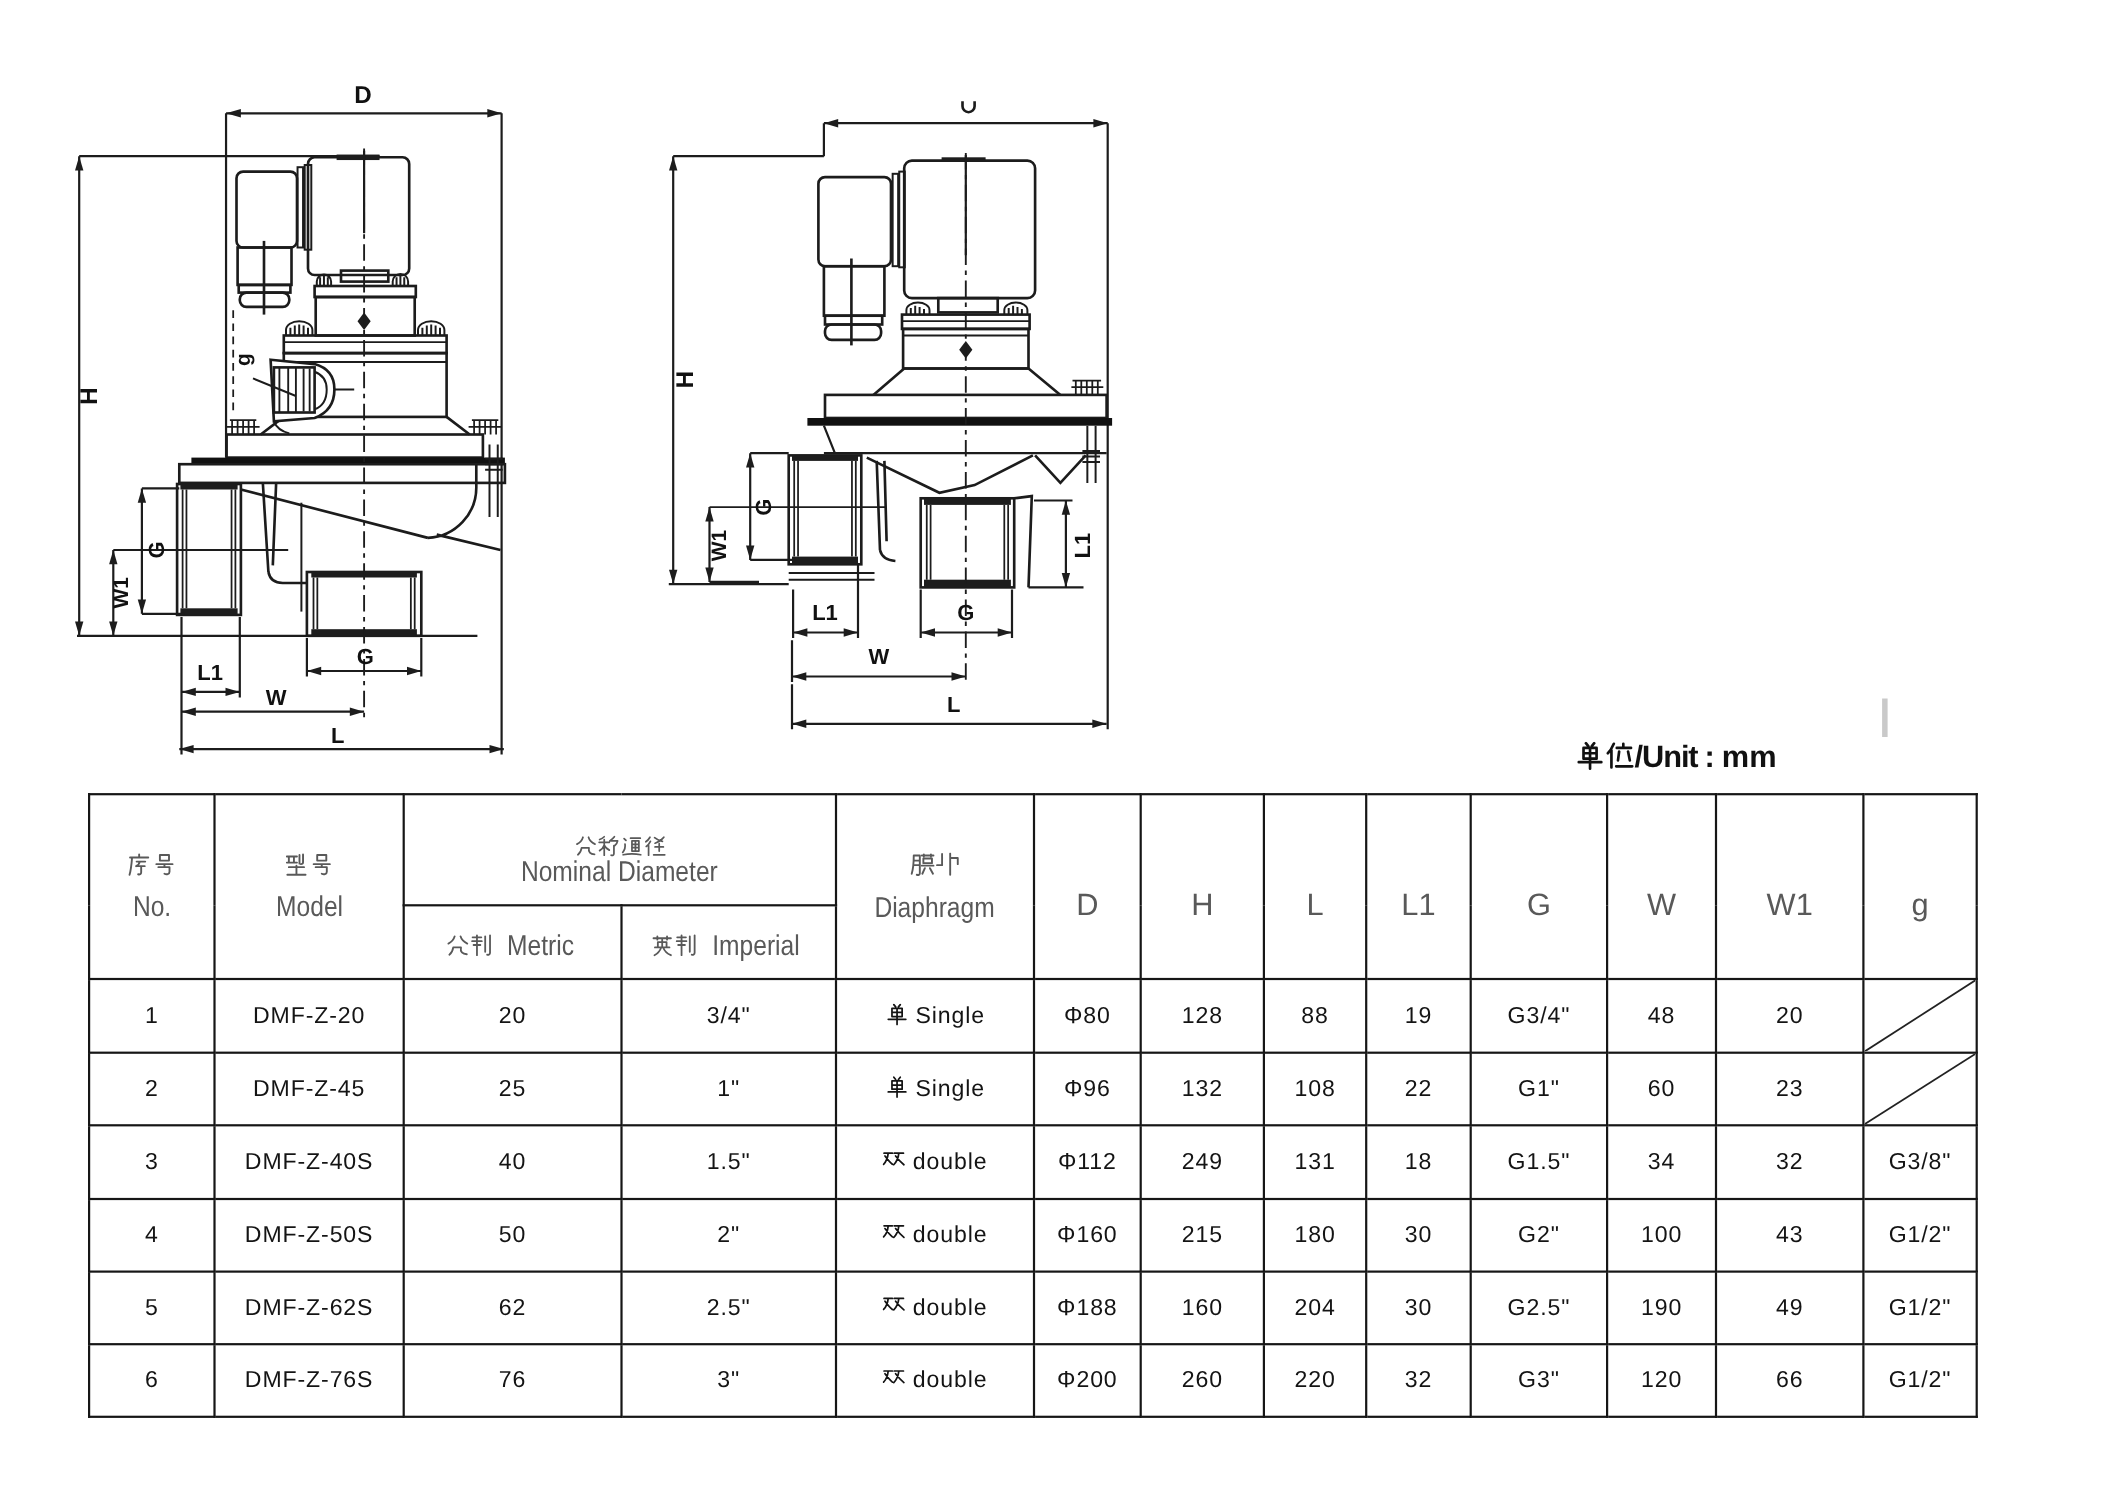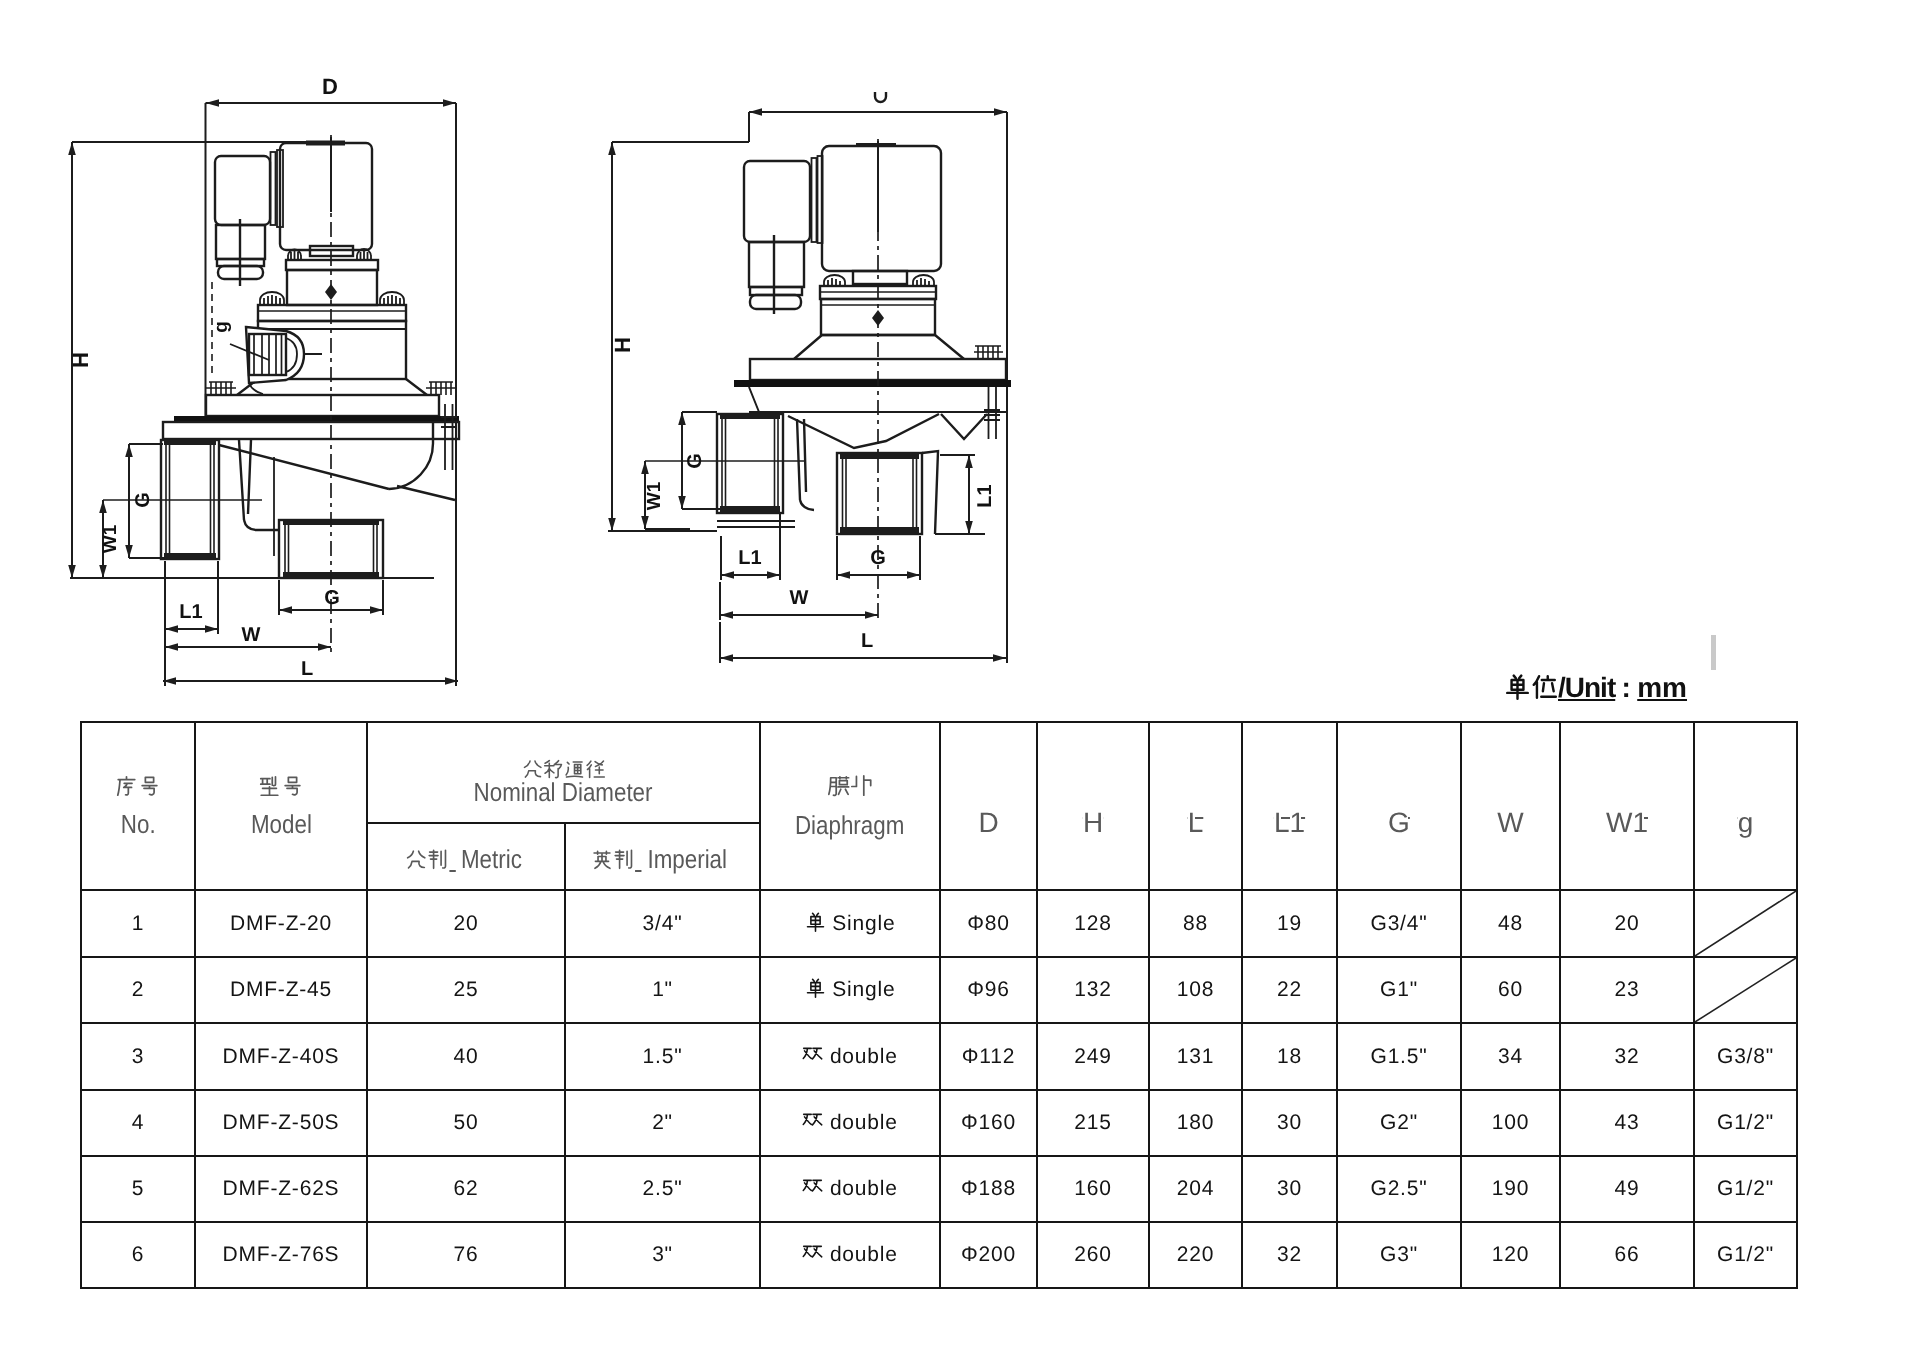--- a/index.html
+++ b/index.html
@@ -2,21 +2,21 @@
 <html><head>
 <meta charset="utf-8">
 <style>
   html,body{margin:0;padding:0;background:#fff;}
   #page{position:relative;width:1920px;height:1358px;background:#fff;overflow:hidden;
         font-family:"Liberation Sans", sans-serif; text-rendering:geometricPrecision;}
   svg.cjk{display:inline-block;}
   svg.cjk path{fill:none;stroke:currentColor;stroke-width:7.5;stroke-linecap:round;stroke-linejoin:round;}
   #spec{position:absolute;left:80px;top:721px;border-collapse:collapse;table-layout:fixed;}
   #spec td{border:2px solid #161616;text-align:center;vertical-align:middle;padding:0;overflow:hidden;}
-  td.hd{color:#595959;font-size:23px;text-decoration:underline;}
+  td.hd{color:#595959;font-size:23px;}
   td.dt{color:#141414;font-size:21px;letter-spacing:0.8px;}
   .sx{display:inline-block;transform:scaleX(0.86);transform-origin:center;white-space:nowrap;font-size:26px;}
   .lt{color:#595959;font-size:28px;position:relative;top:17px;}
   .dg{position:relative;}
   .dg svg.sl{position:absolute;left:0;top:0;width:100%;height:100%;}
 </style>
 </head>
 <body>
 <div id="page">
 
@@ -318,22 +318,22 @@
 
 <g stroke-width="2">
 <path d="M720 622 V663 M720 658 H1006"></path>
 <polygon points="720,658 733,654.2 733,661.8" fill="#1d1d1d" stroke="none"></polygon>
 <polygon points="1006,658 993,654.2 993,661.8" fill="#1d1d1d" stroke="none"></polygon>
 <text x="867" y="647" fill="#111" stroke="none" font-size="20" font-weight="bold" text-anchor="middle">L</text>
 </g>
 </g>
 </svg>
 
-<div style="position:absolute;left:1504px;top:672px;width:200px;height:32px;color:#111;
-  font-size:28px;font-weight:bold;white-space:nowrap;text-decoration:underline;">
+<div style="position:absolute;left:1432px;top:672px;width:200px;height:32px;color:#111;
+  font-size:28px;font-weight:bold;white-space:nowrap;">
   <svg class="cjk" width="27" height="27" viewBox="0 0 100 100" style="vertical-align:-4px">
         <path style="stroke-width:9" d="M36 6 L44 16 M64 6 L56 16 M28 22 H72 V58 H28 Z M28 40 H72 M50 22 V58 M12 70 H88 M50 58 V92"></path>
       </svg><svg class="cjk" width="27" height="27" viewBox="0 0 100 100" style="vertical-align:-4px">
         <path style="stroke-width:9" d="M30 8 C24 22 18 32 10 40 M22 30 V88 M62 8 V20 M40 22 H88 M48 34 L44 64 M78 34 L84 64 M38 84 H92"></path>
       </svg><span style="letter-spacing:-1px">/Unit</span><span style="display:inline-block;width:22px;text-align:center;letter-spacing:0">:</span>mm
 </div>
 
 <div style="position:absolute;left:1711px;top:635px;width:5px;height:35px;background:#c9c9c9;"></div>
 
 <table id="spec">

